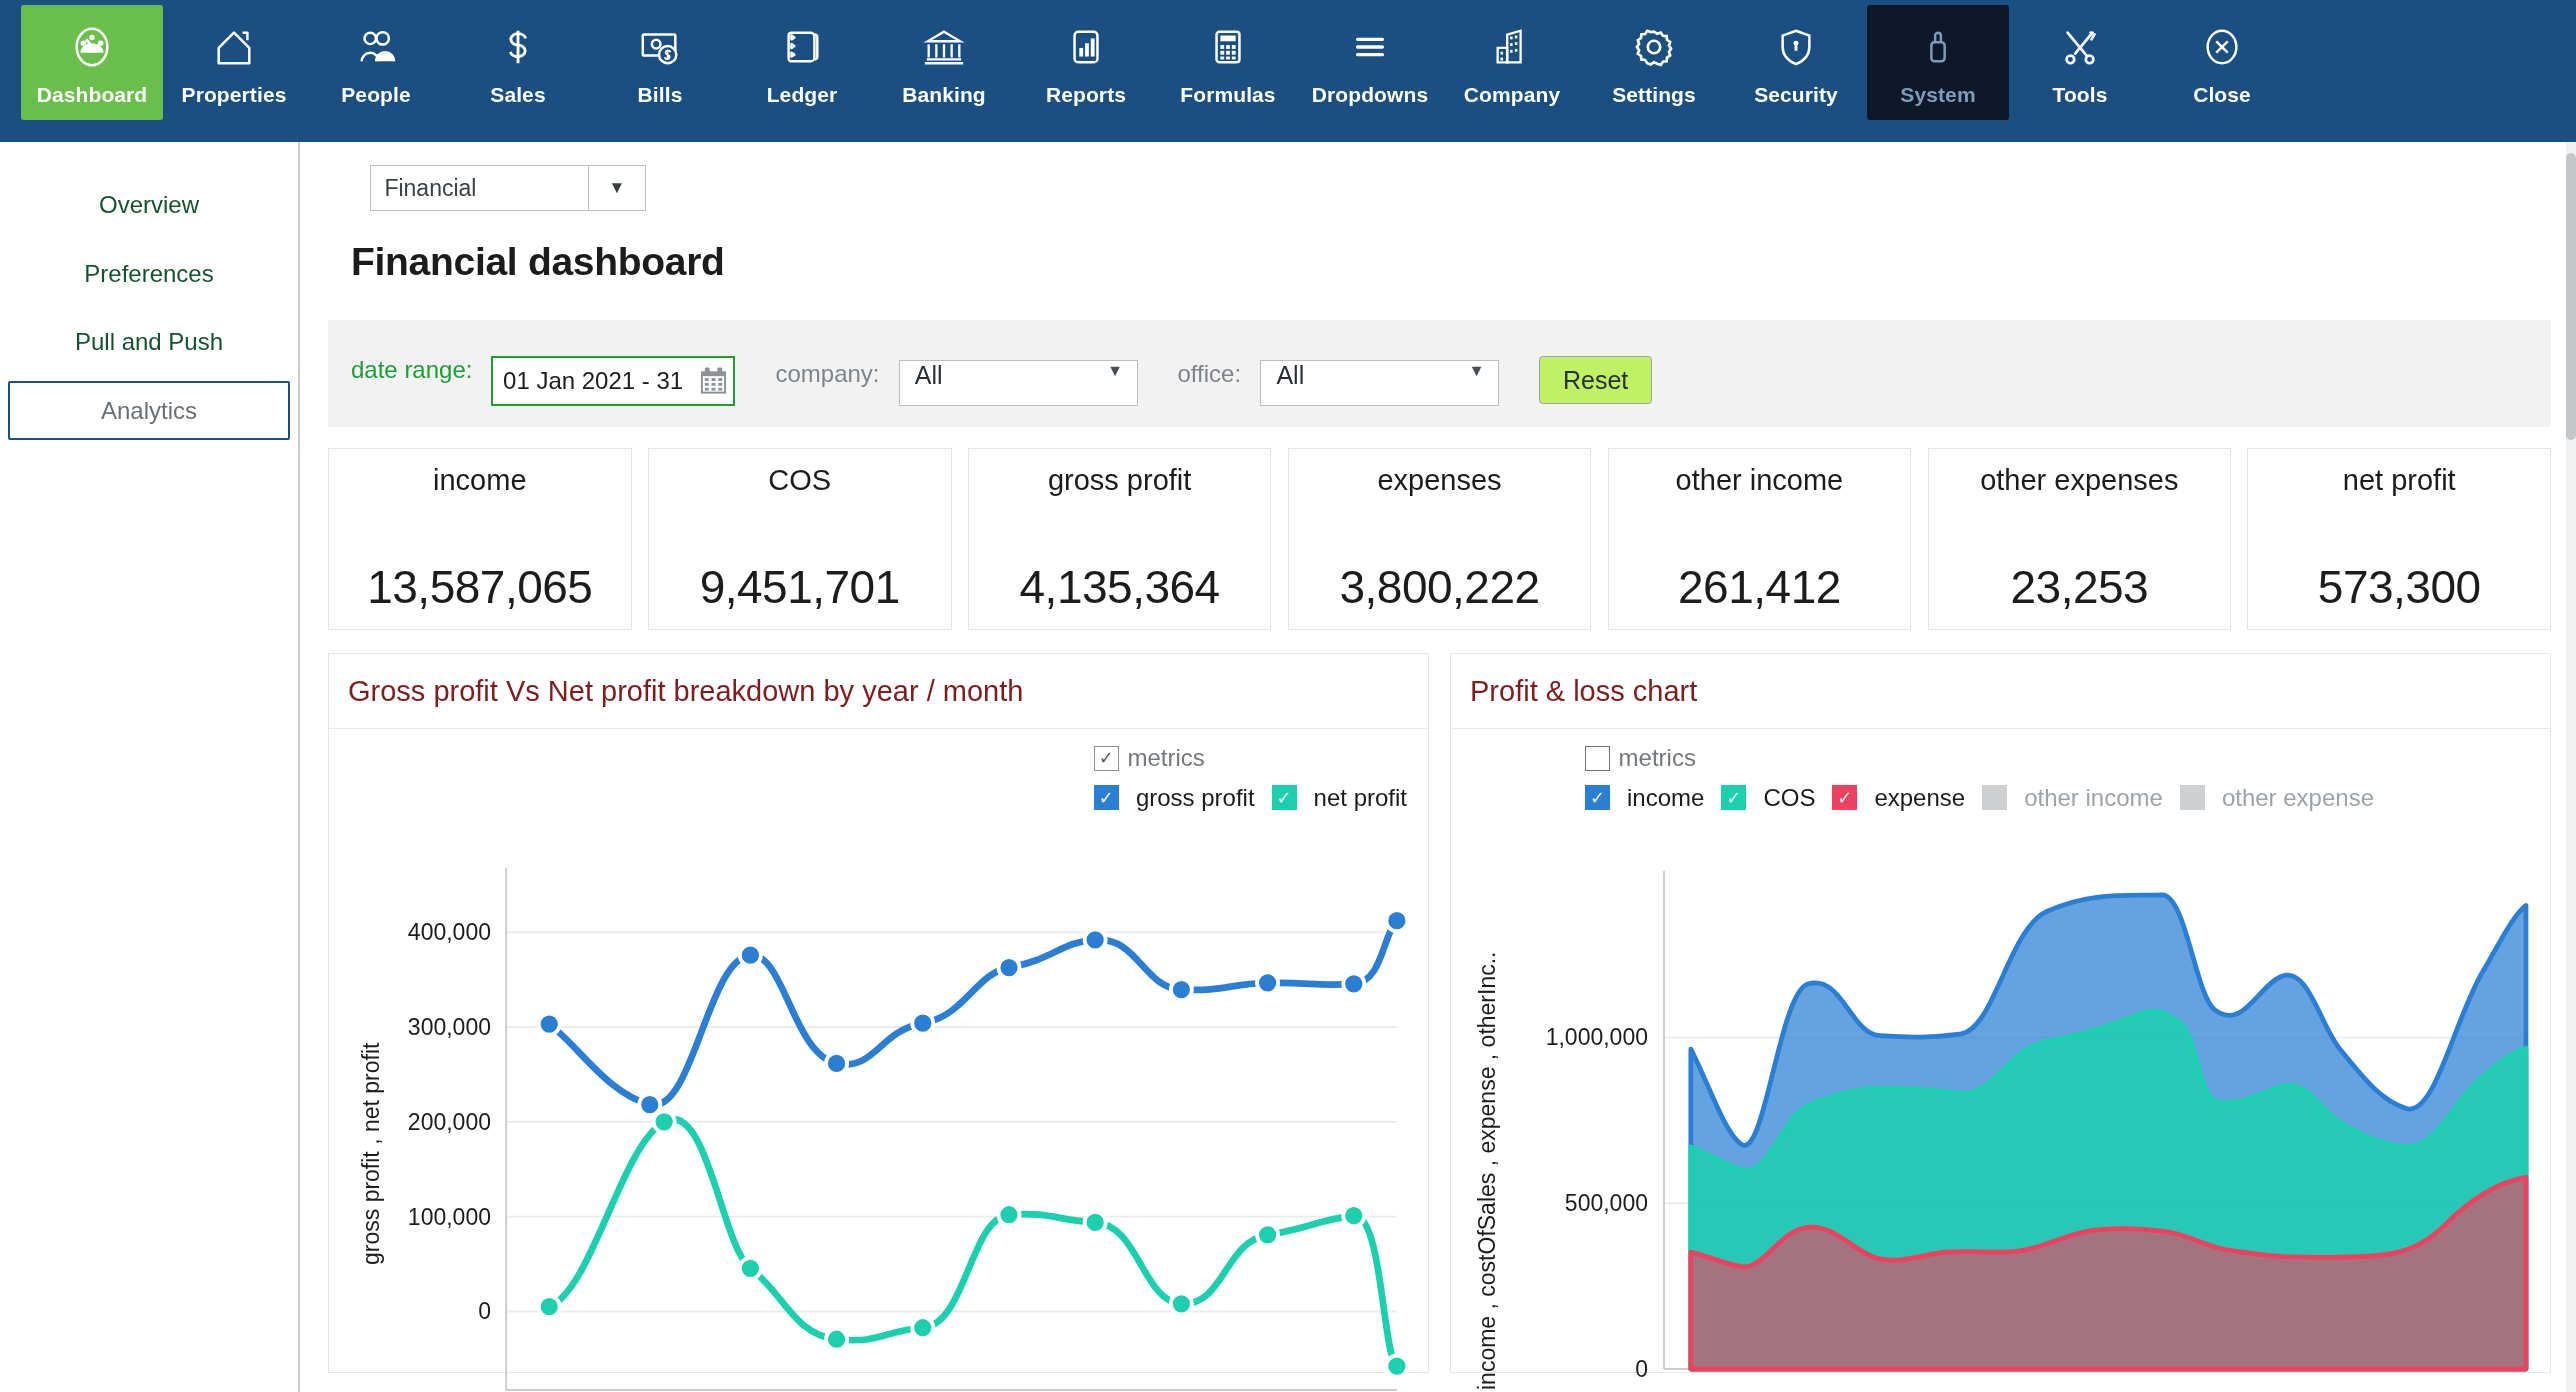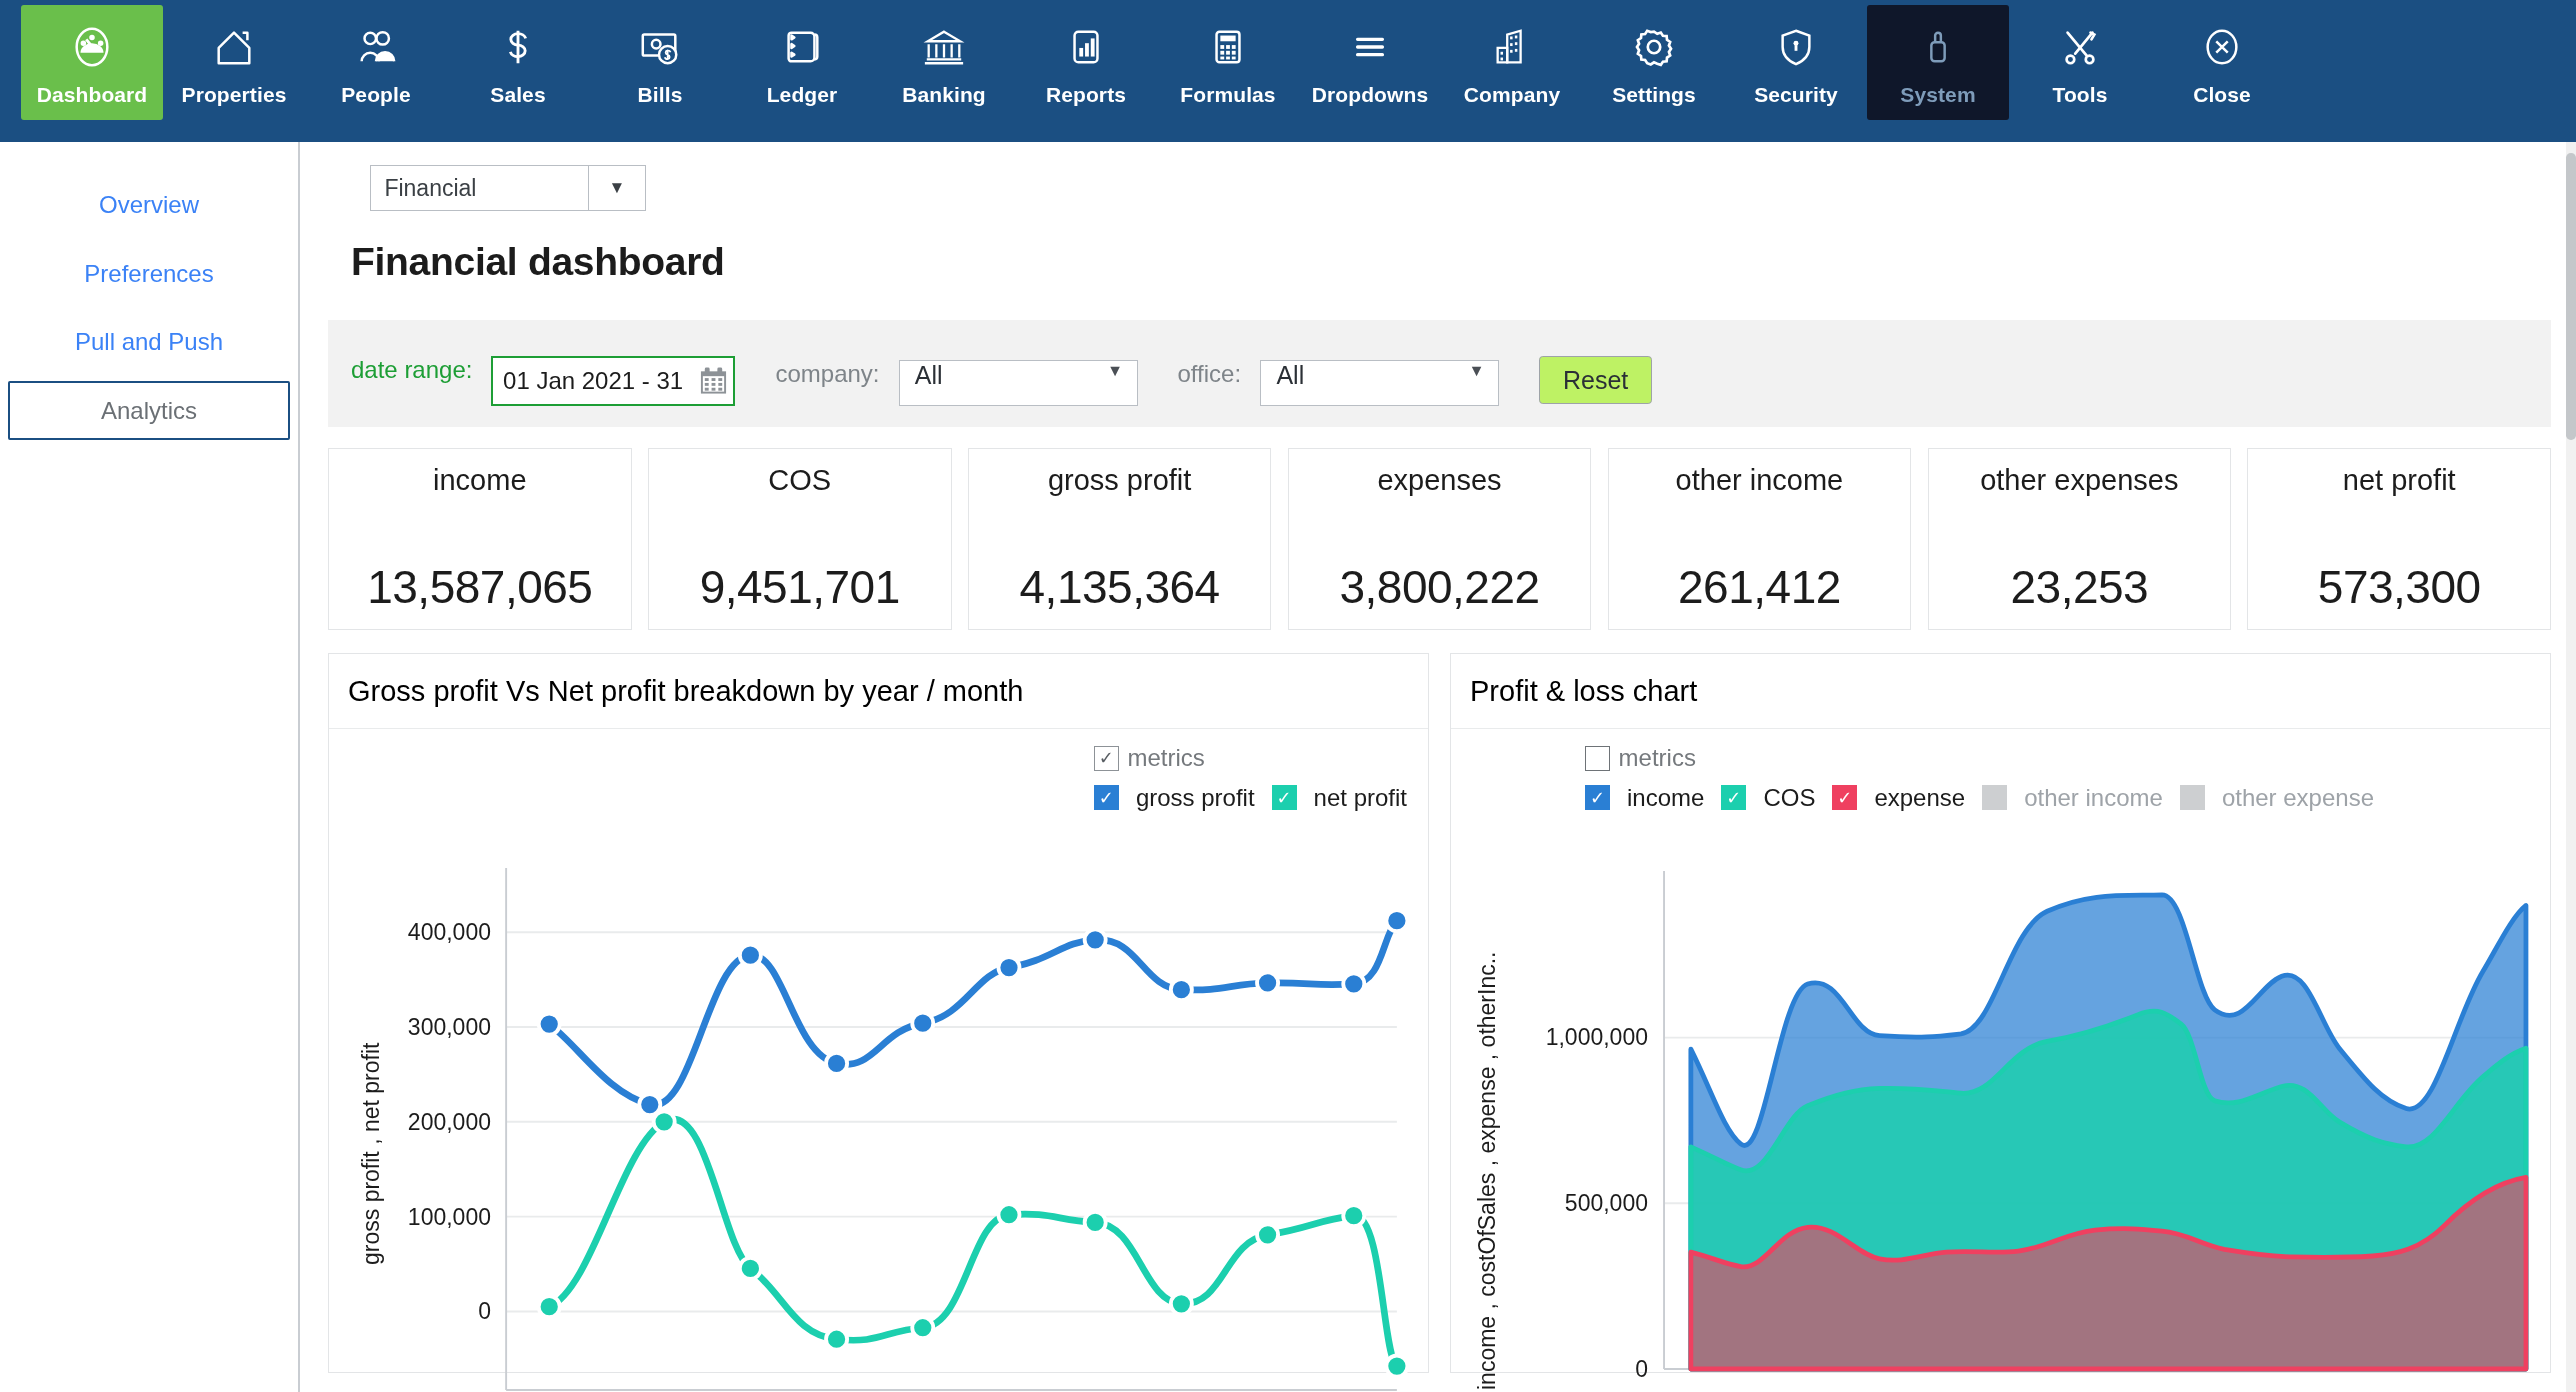--- a/index.html
+++ b/index.html
@@ -40,21 +40,21 @@
   .sidebar {
     position: absolute; top: 142px; left: 0;
     width: 300px; height: 1251px;
     background: #ffffff;
     border-right: 2.9px solid #c9cdd2;
     padding-top: 24px;
   }
   .side-item {
     height: 59px; margin: 9.6px 7.7px;
     display: flex; align-items: center; justify-content: center;
-    font-size: 24px; color: #3b82f6;
+    font-size: 24px; color: #14532d;
     cursor: pointer;
     border: 2.9px solid transparent;
     border-radius: 1.9px;
   }
   .side-item.selected { border-color: #1b4f82; color: #6b7075; }
 
   
   .main {
     position: absolute; top: 142px; left: 303px;
     width: 2273px; height: 1251px;
@@ -141,21 +141,21 @@
   .charts { display: flex; gap: 21px; margin-top: 23px; }
   .panel {
     flex: 1; height: 720px;
     background: #fff; border: 1.9px solid #e3e5e7;
     display: flex; flex-direction: column;
   }
   .panel-head {
     height: 75px; border-bottom: 1.9px solid #e9ebec;
     display: flex; align-items: center;
     padding-left: 19px;
-    font-size: 29px; color: #000000;
+    font-size: 29px; color: #7f1d1d;
   }
   .panel-body { flex: 1; position: relative; }
 
   
   .legend { position: absolute; }
   .legend-row { display: flex; align-items: center; gap: 8.6px; }
   .legend-row + .legend-row { margin-top: 11.5px; }
   .cbx {
     width: 25px; height: 25px; flex: none;
     display: flex; align-items: center; justify-content: center;

